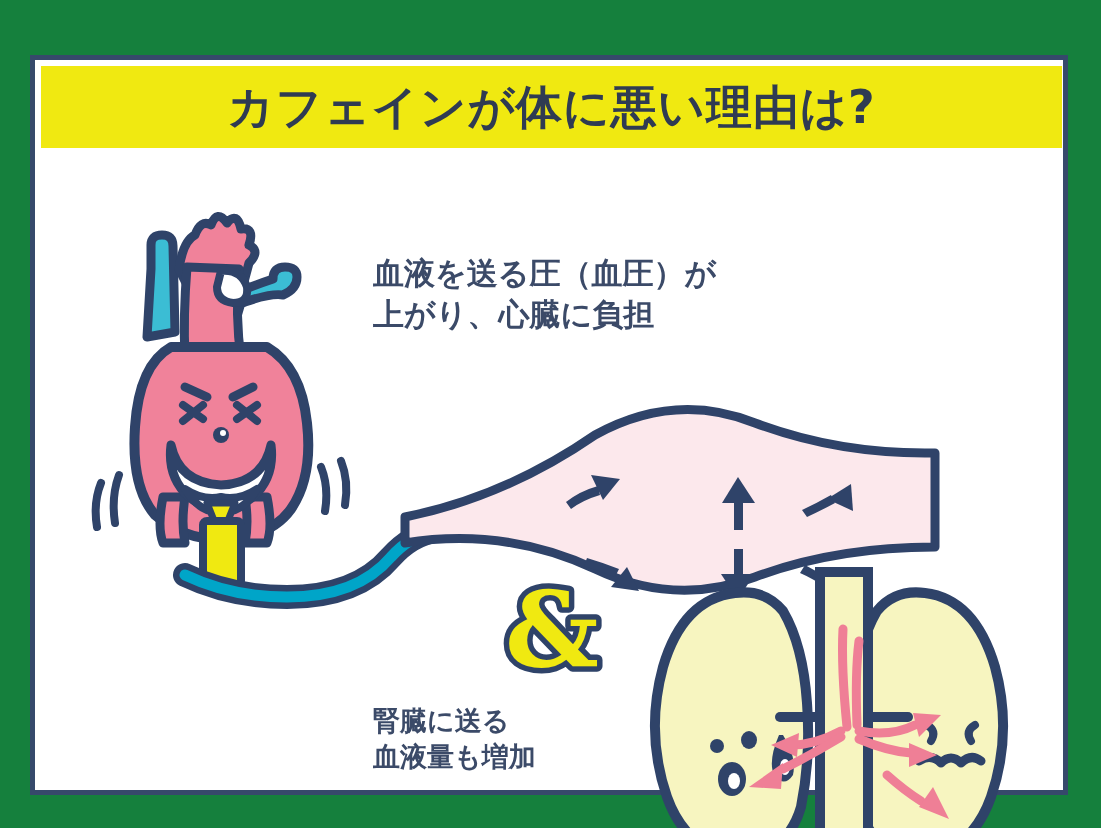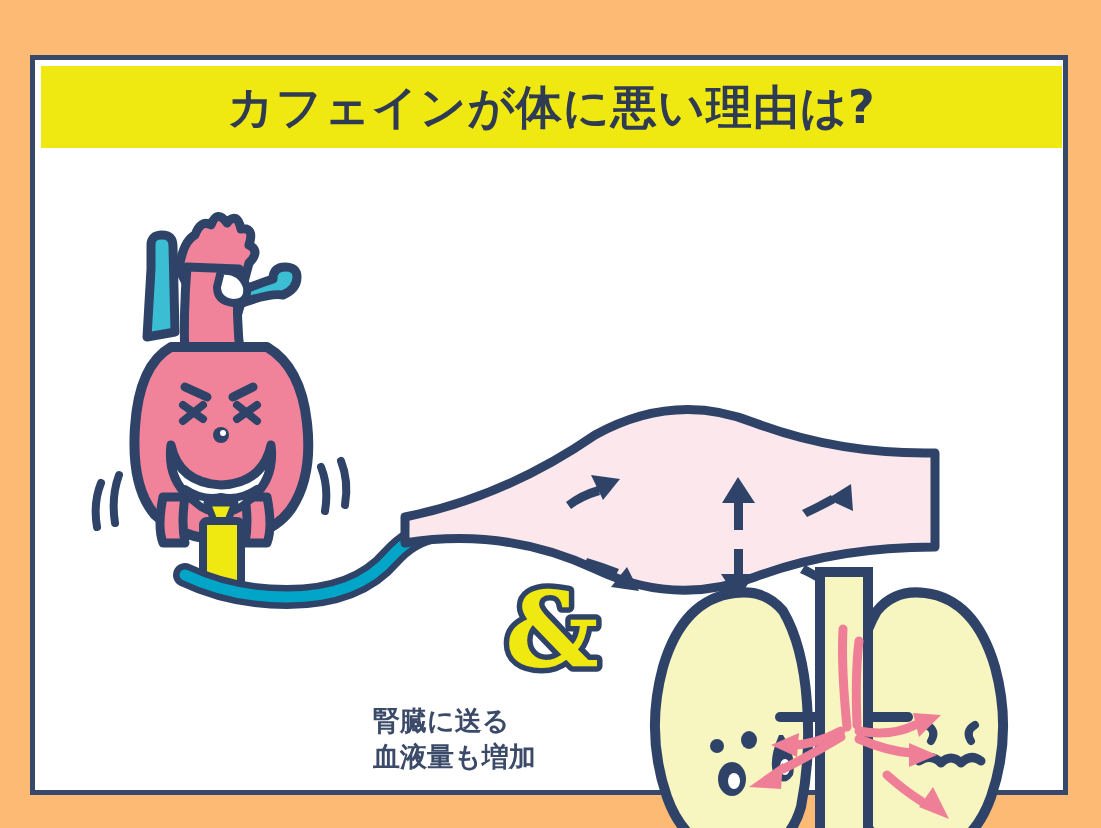--- a/index.html
+++ b/index.html
@@ -12,21 +12,21 @@
     height: 828px;
     font-family: "Liberation Sans", "DejaVu Sans", sans-serif;
     overflow: hidden;
     position: relative;
   }
   #poster {
     position: absolute;
     left: 0; top: 0;
     width: 1101px;
     height: 828px;
-    background: #fdba74;
+    background: #15803d;
   }
   .frame {
     position: absolute;
     left: 30px;
     top: 55px;
     width: 1038px;
     height: 740px;
     border: 5px solid #36496b;
     box-sizing: border-box;
     background: #ffffff;
@@ -220,18 +220,20 @@
 
             <path d="M824 542 Q852 554 876 556" stroke-width="9" fill="none" stroke-linecap="round"></path>
             <path d="M902 558 L874 546 L874 570 Z" stroke="none"></path>
 
             <path d="M852 578 Q870 594 886 604" stroke-width="9" fill="none" stroke-linecap="round"></path>
             <path d="M914 622 L884 610 L898 590 Z" stroke="none"></path>
           </g>
         </g>
       </svg>
 
+      <div class="caption" id="caption-heart">血液を送る圧（血圧）が
+上がり、心臓に負担</div>
       <div class="caption" id="caption-kidney">腎臓に送る
 血液量も増加</div>
 
     </div>
   </div>
 </div>
 
 </body></html>

